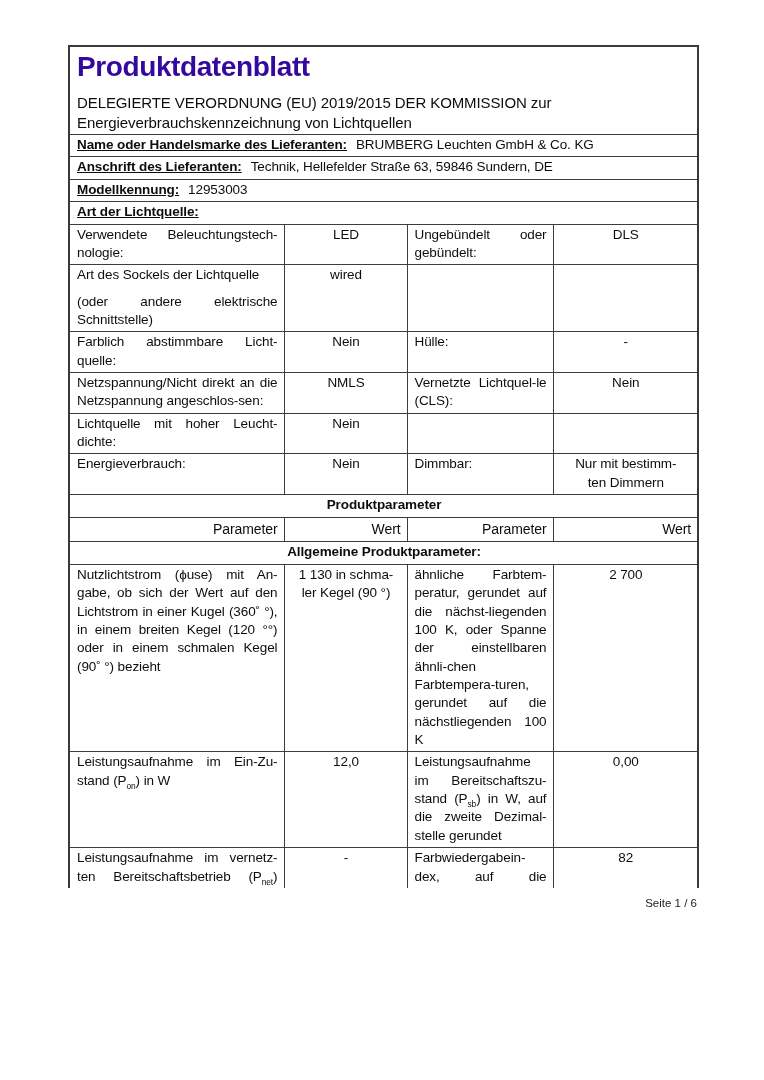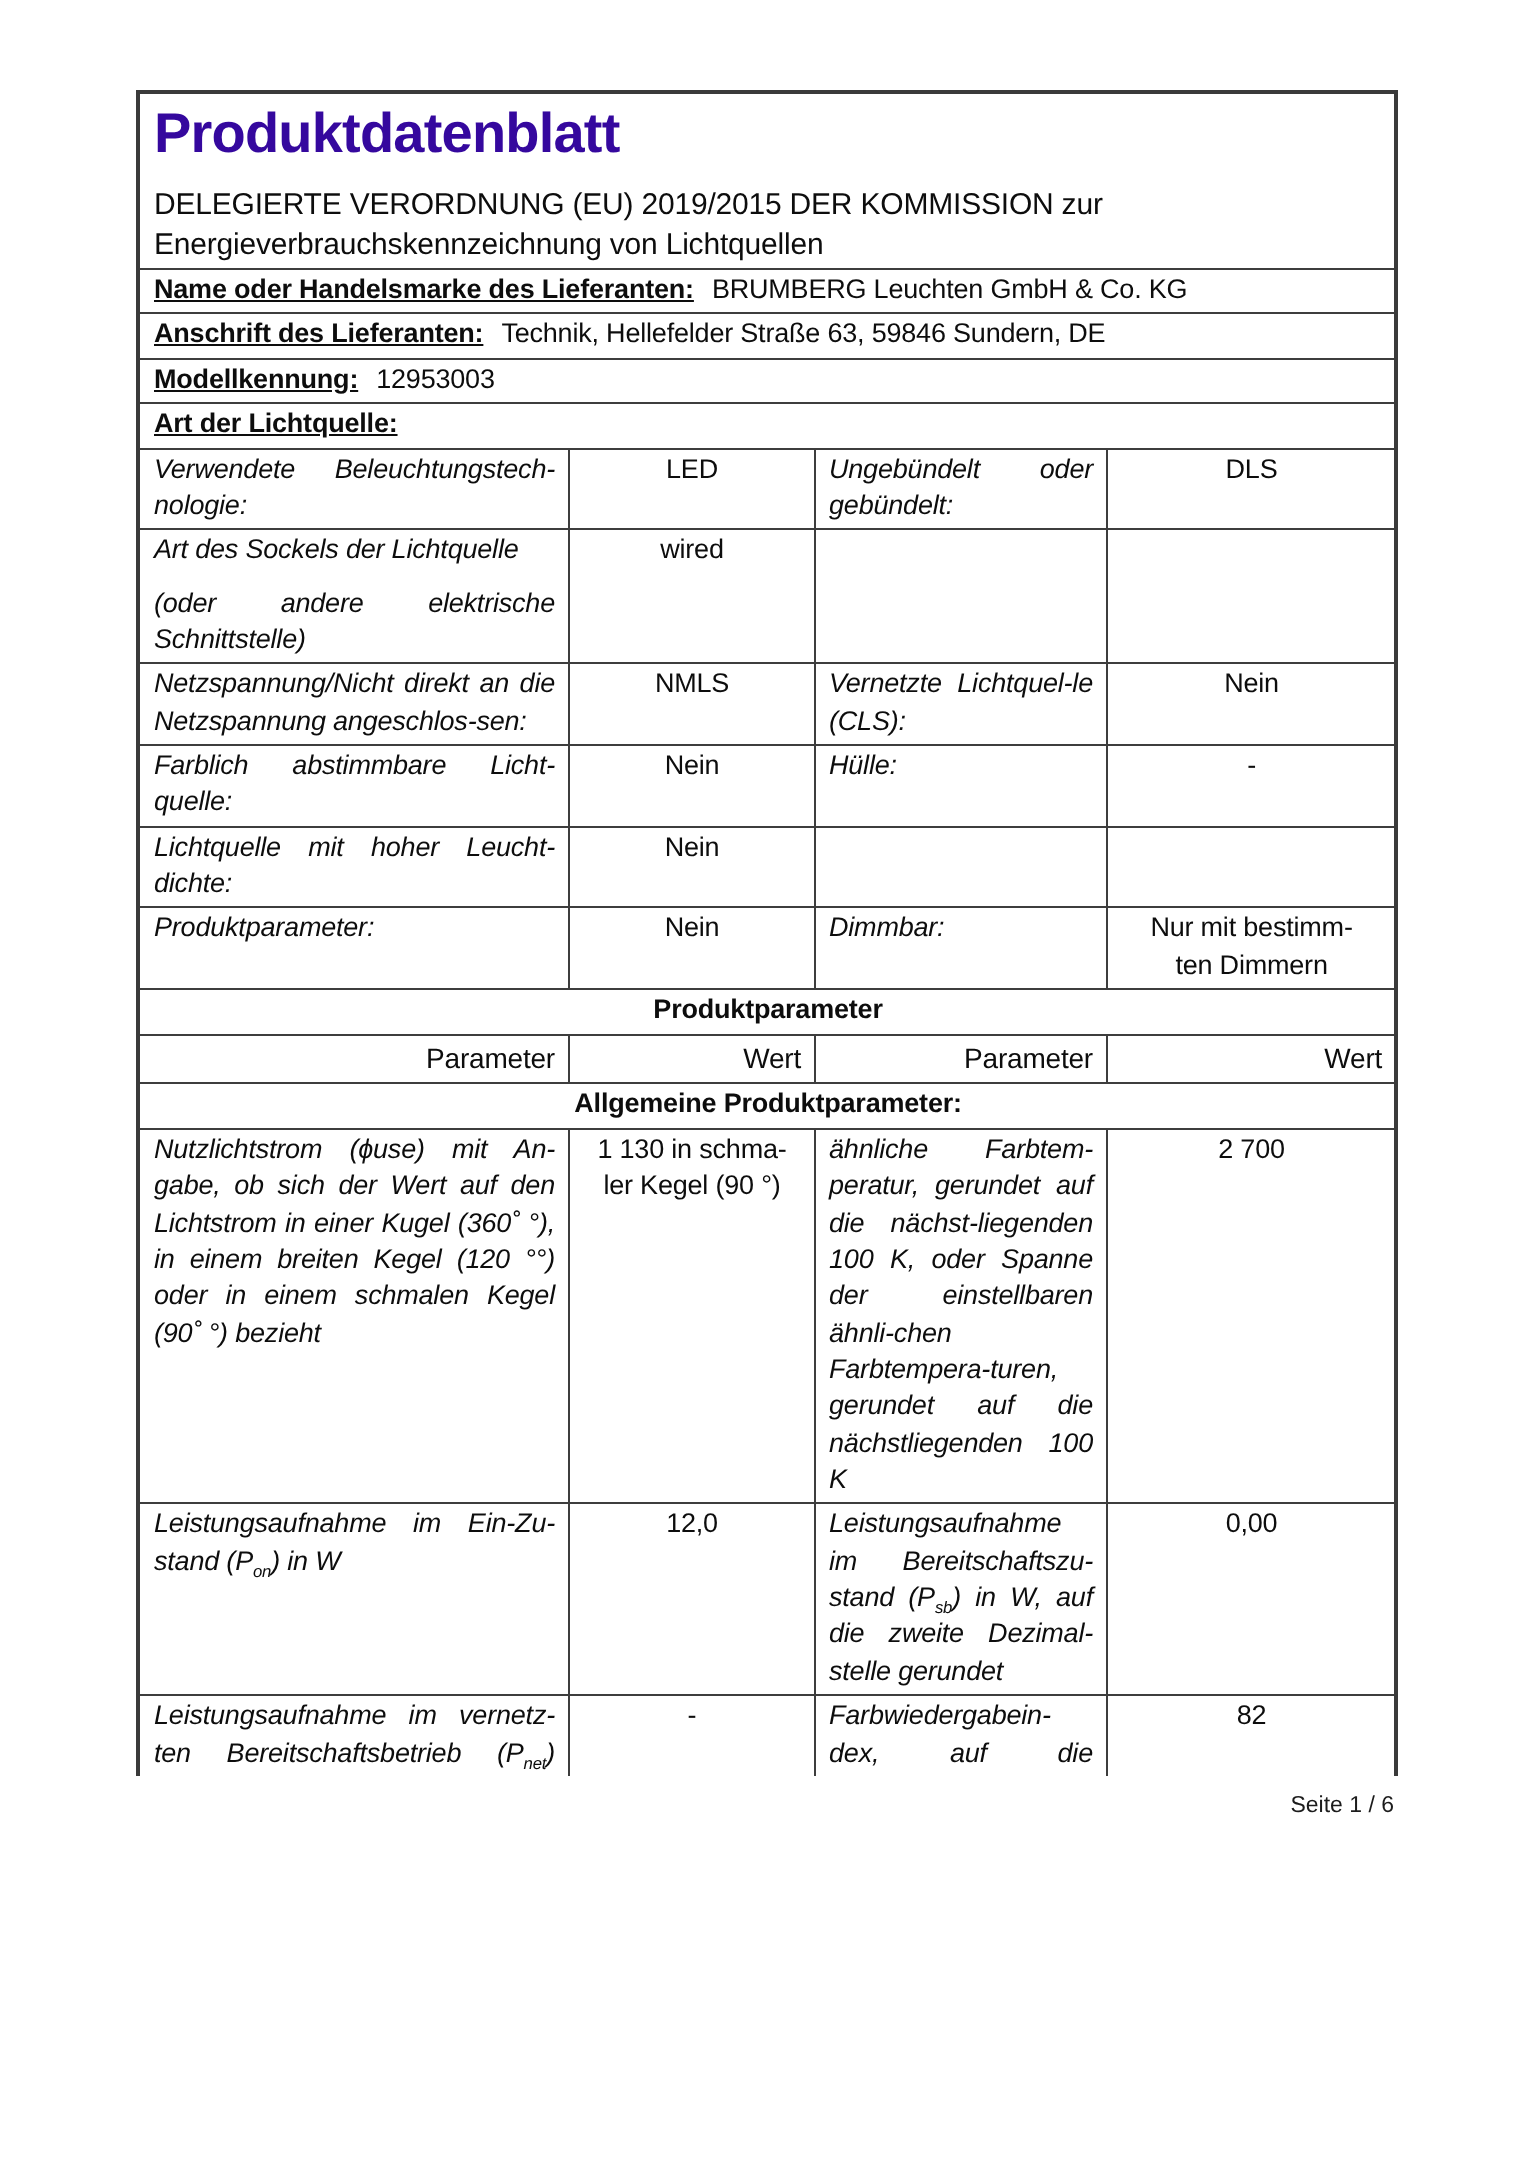--- a/index.html
+++ b/index.html
@@ -25,21 +25,21 @@
   td.head-cell { padding:4px 6px 8px 6px; }
   .doc-title { font-size:28px; font-weight:bold; letter-spacing:-0.4px; margin:0 0 7px 0; }
   .subtitle { font-size:15px; line-height:1.3; letter-spacing:-0.1px; }
 
   
   td.label-row { padding:5px 6px 6px 7px; font-size:14.5px; line-height:1.3; }
   .lbl { font-weight:bold;text-decoration:underline; }
   .lval { margin-left:9px; }
 
   
-  td.just { text-align:justify;font-style:italic; }
+  td.just { text-align:justify; }
   td.stretch-last { text-align-last:justify; }
   td.val { text-align:center; white-space:pre-line; }
   .para2 { margin-top:8px; }
   sub { font-size:0.62em; line-height:0; }
 
   
   td.section { text-align:center; font-weight:bold; font-size:14px; padding:2px 6px 2px 6px; line-height:1.35;margin-top:36px; }
   tr.cols td { font-size:14px; padding:2px 6px 3px 7px; line-height:1.35;text-align:right; }
 
   
@@ -99,39 +99,39 @@
       <tr>
         <td class="just">
           <div>Art des Sockels der Lichtquelle</div>
           <div class="para2">(oder andere elektrische Schnittstelle)</div>
         </td>
         <td class="val">wired</td>
         <td class="just"></td>
         <td class="val"></td>
       </tr>
       <tr>
+        <td class="just">Farblich abstimmbare Licht-quelle:</td>
+        <td class="val">Nein</td>
+        <td class="just">Hülle:</td>
+        <td class="val">-</td>
+      </tr>
+      <tr>
         <td class="just">Netzspannung/Nicht direkt an die Netzspannung angeschlos-sen:</td>
         <td class="val">NMLS</td>
         <td class="just">Vernetzte Lichtquel-le (CLS):</td>
         <td class="val">Nein</td>
-      </tr>
-      <tr>
-        <td class="just">Farblich abstimmbare Licht-quelle:</td>
-        <td class="val">Nein</td>
-        <td class="just">Hülle:</td>
-        <td class="val">-</td>
       </tr>
       <tr>
         <td class="just">Lichtquelle mit hoher Leucht-dichte:</td>
         <td class="val">Nein</td>
         <td class="just"></td>
         <td class="val"></td>
       </tr>
       <tr>
-        <td class="just">Produktparameter:</td>
+        <td class="just">Energieverbrauch:</td>
         <td class="val">Nein</td>
         <td class="just">Dimmbar:</td>
         <td class="val">Nur mit bestimm-
 ten Dimmern</td>
       </tr>
 
       <tr>
         <td colspan="4" class="section">Produktparameter</td>
       </tr>
       <tr class="cols">

